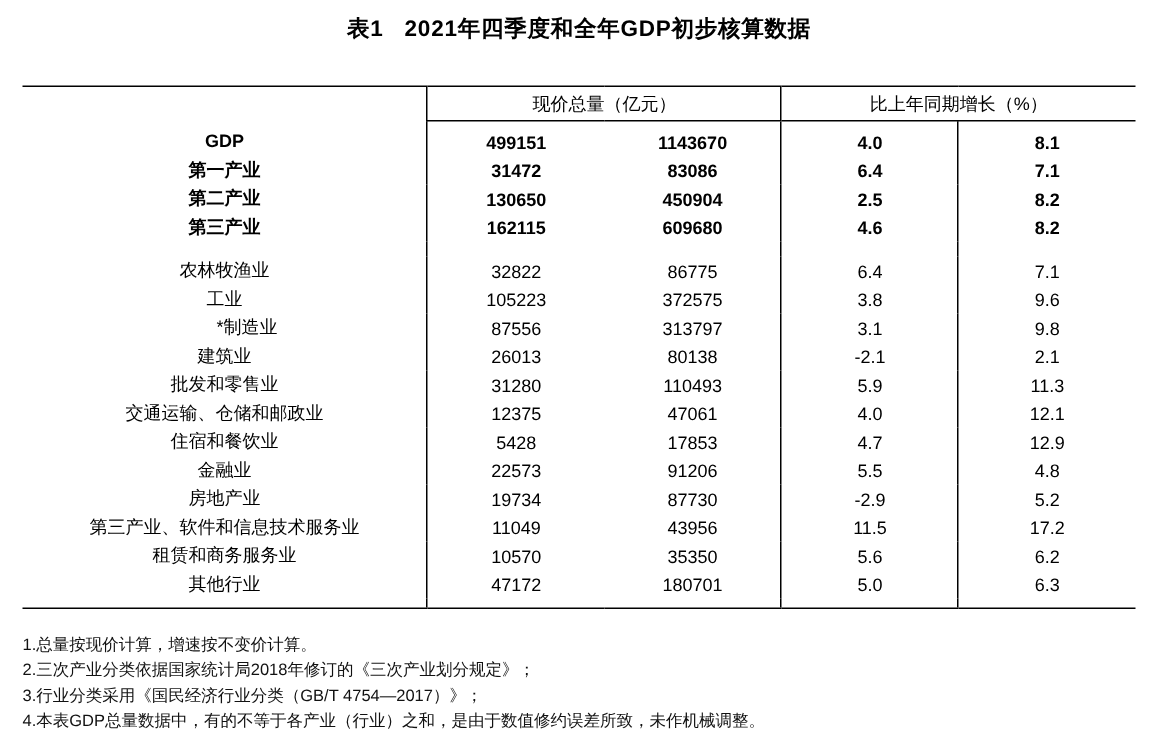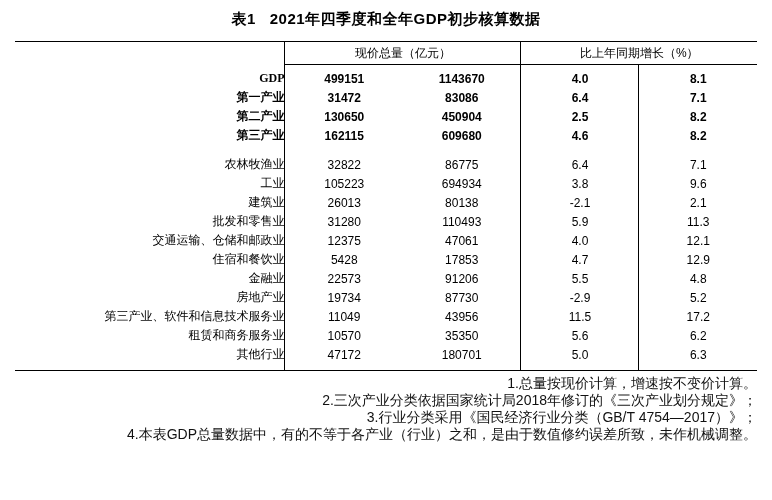--- a/index.html
+++ b/index.html
@@ -27,21 +27,21 @@
     padding-top: 10px;
     padding-bottom: 12px;
     letter-spacing: 0.5px;
   }
   .title .tnum {
     margin-right: 14px;
   }
   table.gdp {
     border-collapse: collapse;
     width: 742px;
-    margin: 0 auto;
+    margin: 16px auto;
     font-size: 12px;
     table-layout: fixed;
   }
   table.gdp th, table.gdp td {
     padding: 0;
     margin: 0;
   }
   .hline-top td {
     border-top: 1.5px solid #000;
   }
@@ -57,25 +57,24 @@
   .hdr-row2 td {
     height: 22px;
     text-align: center;
     vertical-align: middle;
     border-bottom: 1.2px solid #000;
   }
   .vsep {
     border-left: 1px solid #000;
   }
   td.lbl {
-    text-align: right;
+    text-align: center;
     padding-left: 16px;
     height: 19px;
     vertical-align: middle;
-    font-family: Liberation Serif, serif;
   }
   td.num {
     text-align: center;
     height: 19px;
     vertical-align: middle;
   }
   tr.bold td {
     font-weight: bold;
   }
   tr.spacer td {
@@ -84,24 +83,23 @@
   tr.grp-first td {
     padding-top: 4px;
   }
   .botline td {
     border-bottom: 1.5px solid #000;
     height: 6px;
   }
   .notes {
     width: 742px;
     margin: 4px auto 0 auto;
-    font-size: 14px;
+    font-size: 11px;
     line-height: 17px;
     color: #111;
-    text-align: right;
   }
   .notes div {
     white-space: nowrap;
   }
   .indent-sub {
     padding-left: 30px !important;
   }
 </style>
 </head>
 <body>
@@ -167,23 +165,30 @@
       <tr>
         <td class="lbl">农林牧渔业</td>
         <td class="num vsep">32822</td>
         <td class="num">86775</td>
         <td class="num vsep">6.4</td>
         <td class="num vsep">7.1</td>
       </tr>
       <tr>
         <td class="lbl">工业</td>
         <td class="num vsep">105223</td>
-        <td class="num">694934</td>
+        <td class="num">372575</td>
         <td class="num vsep">3.8</td>
         <td class="num vsep">9.6</td>
+      </tr>
+      <tr>
+        <td class="lbl indent-sub">*制造业</td>
+        <td class="num vsep">87556</td>
+        <td class="num">313797</td>
+        <td class="num vsep">3.1</td>
+        <td class="num vsep">9.8</td>
       </tr>
       <tr>
         <td class="lbl">建筑业</td>
         <td class="num vsep">26013</td>
         <td class="num">80138</td>
         <td class="num vsep">-2.1</td>
         <td class="num vsep">2.1</td>
       </tr>
       <tr>
         <td class="lbl">批发和零售业</td>

